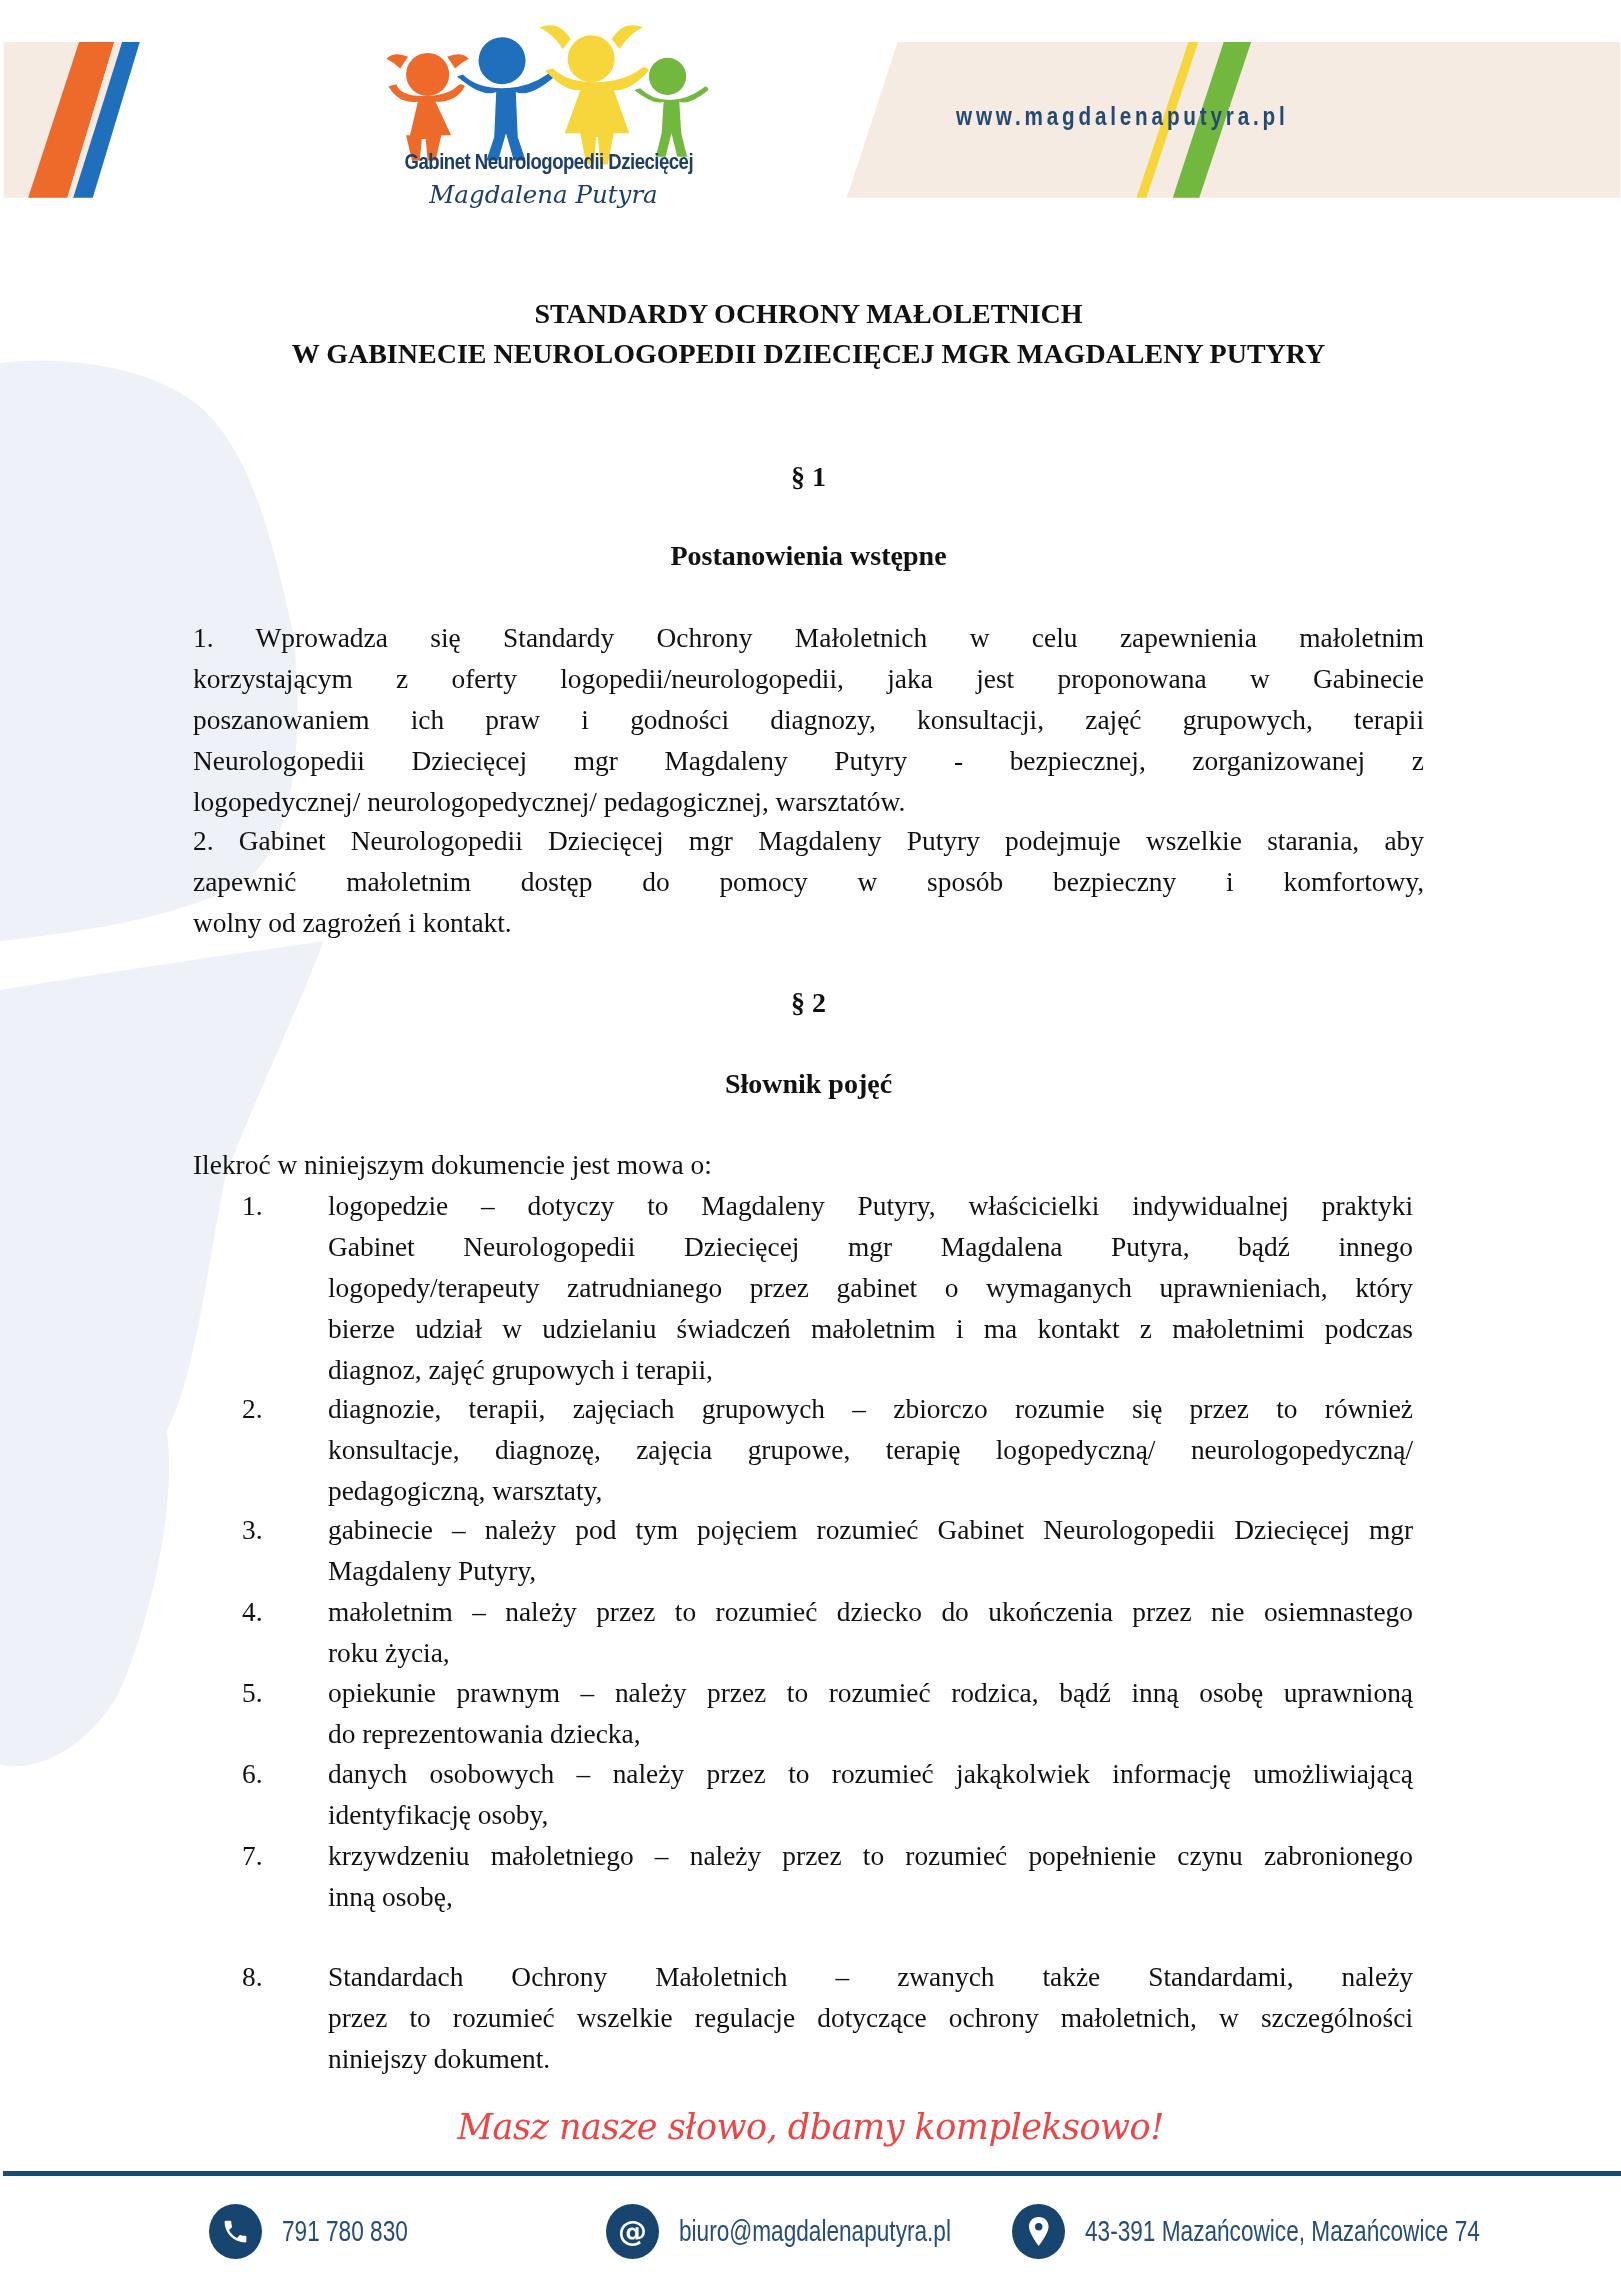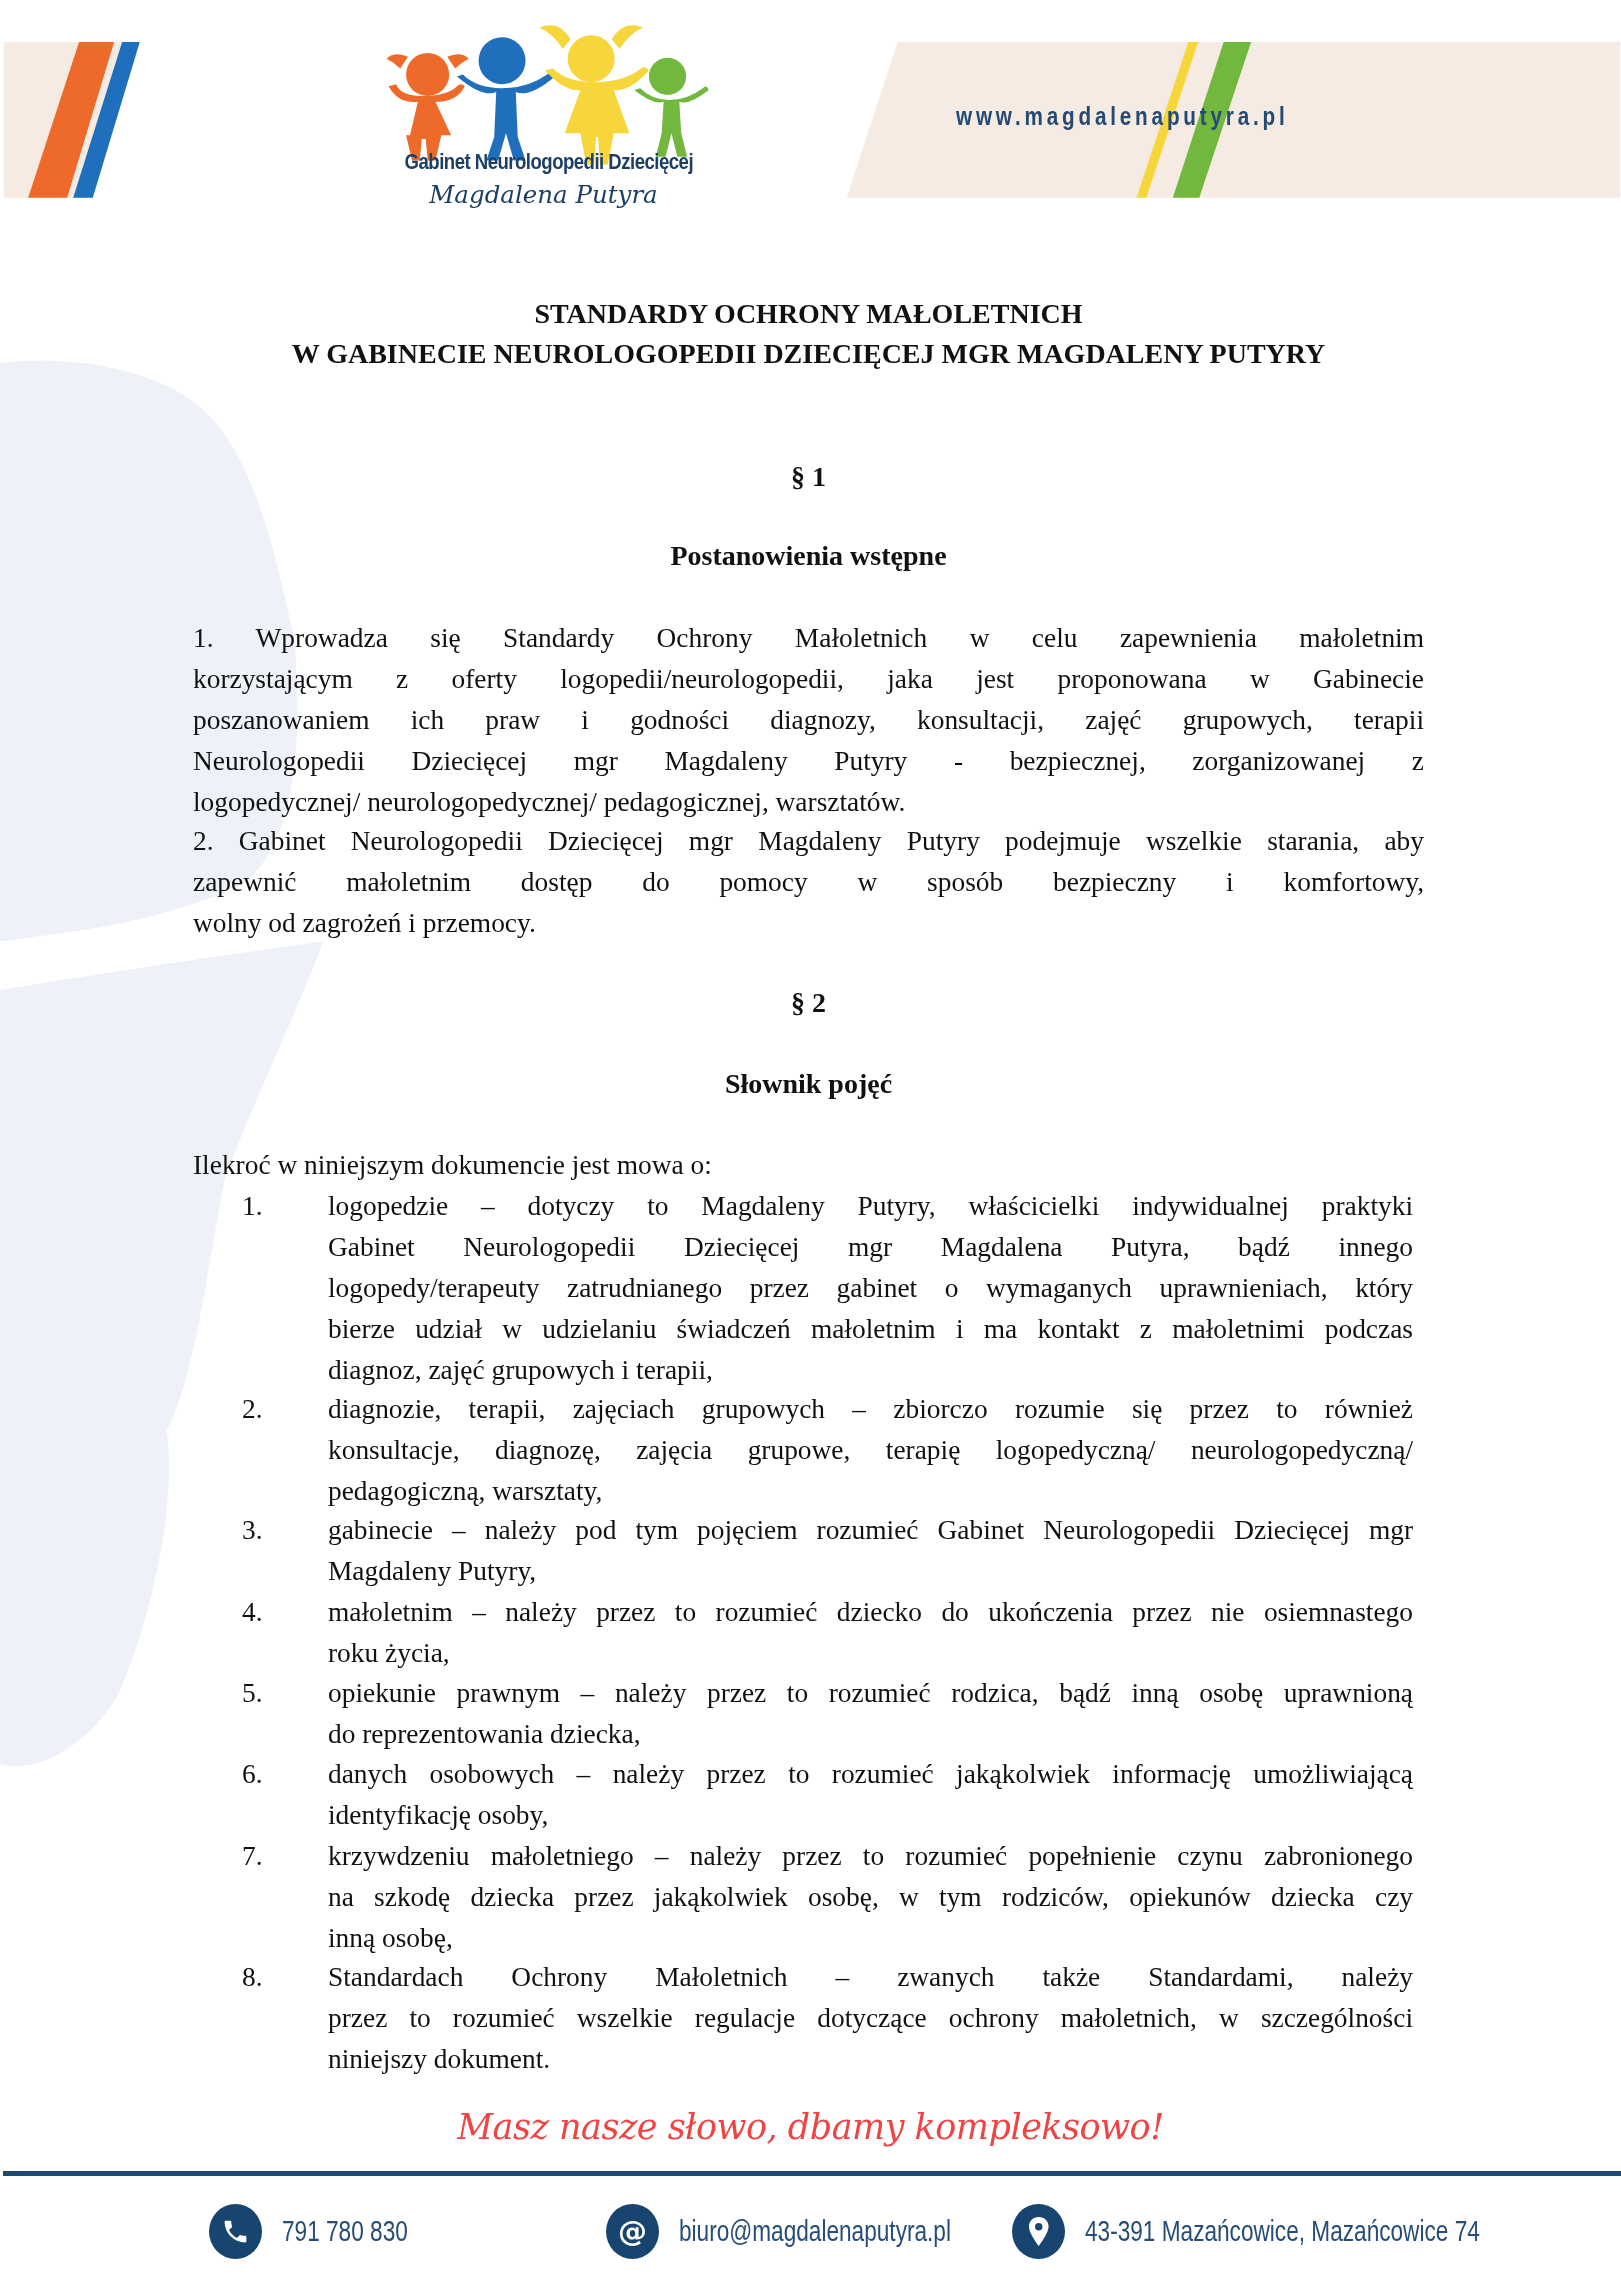--- a/index.html
+++ b/index.html
@@ -122,21 +122,21 @@
   <div class="para" style="top:618px;">
     <span class="jl">1. Wprowadza się Standardy Ochrony Małoletnich w celu zapewnienia małoletnim</span>
     <span class="jl">korzystającym z oferty logopedii/neurologopedii, jaka jest proponowana w Gabinecie</span>
     <span class="jl">poszanowaniem ich praw i godności diagnozy, konsultacji, zajęć grupowych, terapii</span>
     <span class="jl">Neurologopedii Dziecięcej mgr Magdaleny Putyry - bezpiecznej, zorganizowanej z</span>
     <span class="ll">logopedycznej/ neurologopedycznej/ pedagogicznej, warsztatów.</span>
   </div>
   <div class="para" style="top:821px;">
     <span class="jl">2. Gabinet Neurologopedii Dziecięcej mgr Magdaleny Putyry podejmuje wszelkie starania, aby</span>
     <span class="jl">zapewnić małoletnim dostęp do pomocy w sposób bezpieczny i komfortowy,</span>
-    <span class="ll">wolny od zagrożeń i przemocy.</span>
+    <span class="ll">wolny od zagrożeń i kontakt.</span>
   </div>
 
   <div class="para-sign" style="top:982px;">§ 2</div>
   <div class="section-title" style="top:1063px;">Słownik pojęć</div>
   <div class="para" style="top:1145px;">
     <span class="ll">Ilekroć w niniejszym dokumencie jest mowa o:</span>
   </div>
 
   <div class="list-item" style="top:1186px;">
     <span class="num">1.</span>
@@ -181,21 +181,20 @@
     <span class="num">6.</span>
     <div class="txt">
       <span class="jl">danych osobowych – należy przez to rozumieć jakąkolwiek informację umożliwiającą</span>
       <span class="ll">identyfikację osoby,</span>
     </div>
   </div>
   <div class="list-item" style="top:1836px;">
     <span class="num">7.</span>
     <div class="txt">
       <span class="jl">krzywdzeniu małoletniego – należy przez to rozumieć popełnienie czynu zabronionego</span>
-      <span class="jl">na szkodę dziecka przez jakąkolwiek osobę, w tym rodziców, opiekunów dziecka czy</span>
       <span class="ll">inną osobę,</span>
     </div>
   </div>
   <div class="list-item" style="top:1957px;">
     <span class="num">8.</span>
     <div class="txt">
       <span class="jl">Standardach Ochrony Małoletnich – zwanych także Standardami, należy</span>
       <span class="jl">przez to rozumieć wszelkie regulacje dotyczące ochrony małoletnich, w szczególności</span>
       <span class="ll">niniejszy dokument.</span>
     </div>

